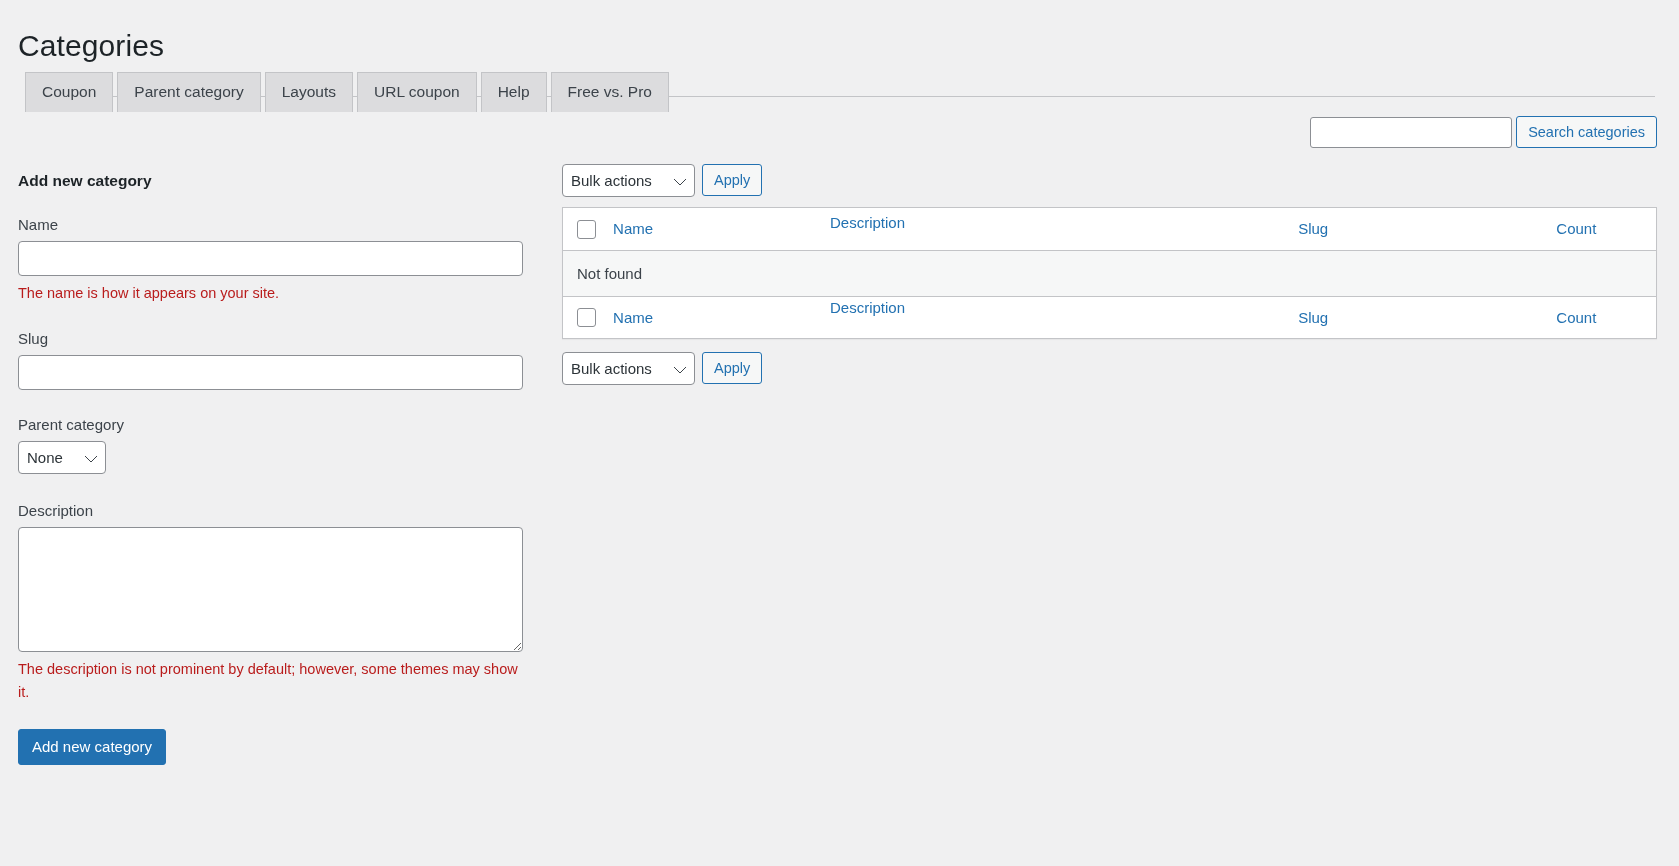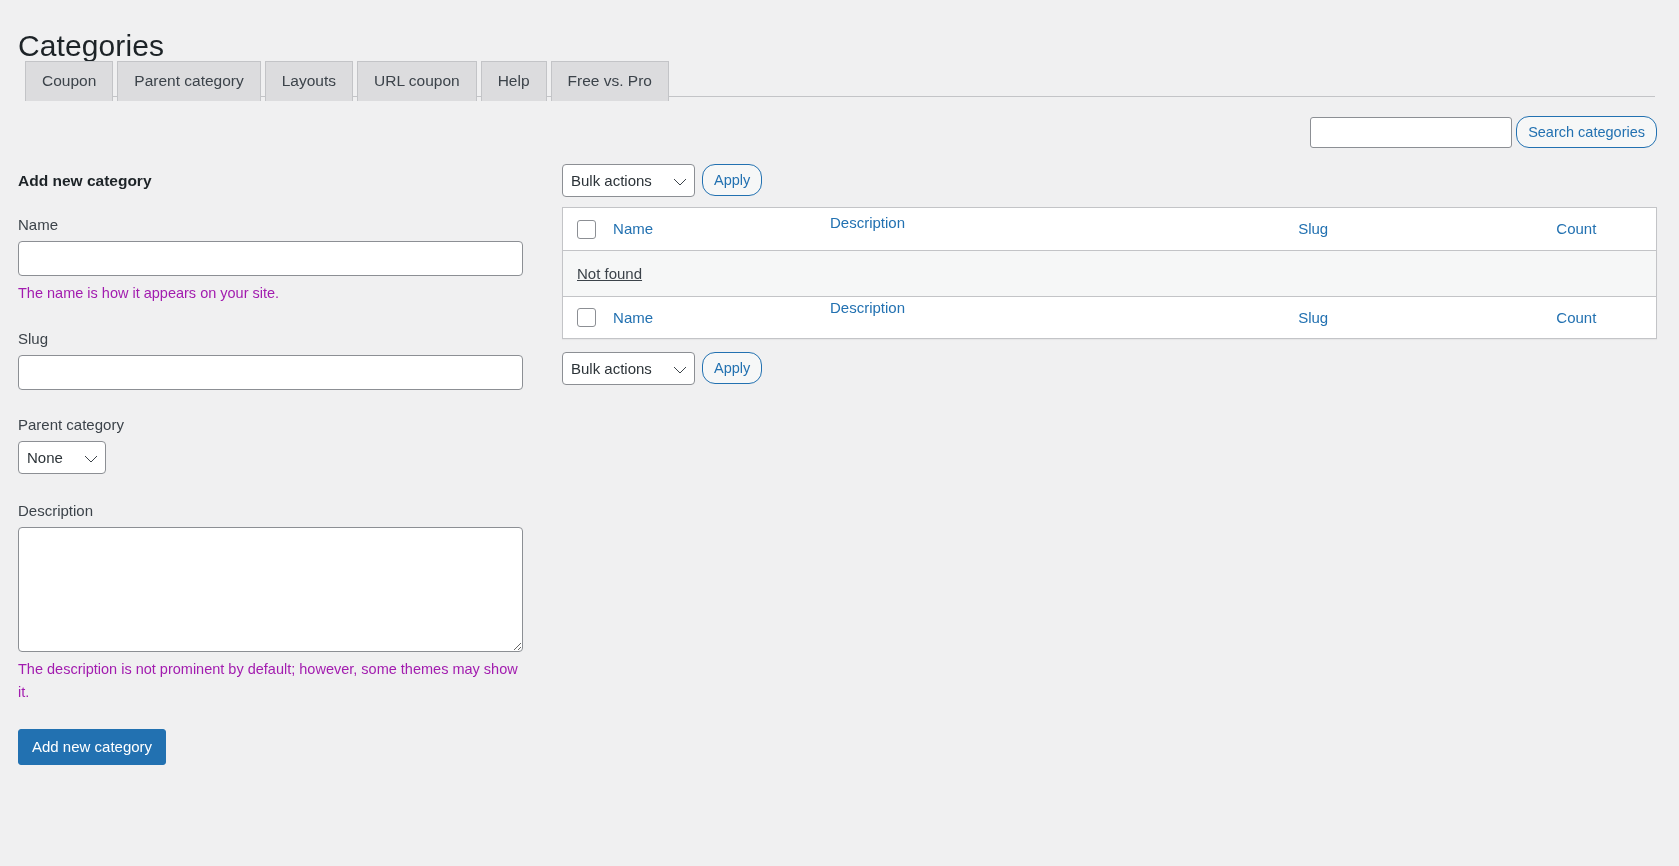--- a/index.html
+++ b/index.html
@@ -43,21 +43,21 @@
   .tab {
     background: #dcdcde;
     border: 1px solid #c3c4c7;
     border-bottom: none;
     padding: 8px 16px 9px 16px;
     font-size: 15.5px;
     color: #3c434a;
     line-height: 1.4;
     cursor: pointer;
     position: relative;
-    top: 5px;
+    top: 16px;
     white-space: nowrap;
   }
 
   
   .search-area {
     position: absolute;
     right: 22px; top: 116px;
     display: flex;
     align-items: center;
     gap: 4px;
@@ -70,21 +70,21 @@
     background: #fff;
     padding: 0 8px;
     font-size: 14px;
     color: #2c3338;
     font-family: "Liberation Sans", sans-serif;
     box-shadow: 0 0 0 transparent;
   }
   .btn-secondary {
     height: 32px;
     border: 1px solid #2271b1;
-    border-radius: 13px;
+    border-radius: 3px;
     background: #f6f7f7;
     color: #2271b1;
     font-size: 14.5px;
     font-family: "Liberation Sans", sans-serif;
     padding: 0 11px;
     cursor: pointer;
     line-height: 1;
     white-space: nowrap;
   }
 
@@ -116,21 +116,21 @@
     border: 1px solid #8c8f94;
     border-radius: 4px;
     background: #fff;
     padding: 0 9px;
     font-size: 15px;
     color: #2c3338;
     font-family: "Liberation Sans", sans-serif;
   }
   .help-text {
     font-size: 14.5px;
-    color: #a21caf;
+    color: #b91c1c;
     line-height: 1.55;
     margin: 6px 0 0 0;
     max-width: 505px;
   }
   .spacer-20 { height: 24px; }
   .spacer-26 { height: 26px; }
 
   select.wp-select {
     height: 33px;
     border: 1px solid #8c8f94;
@@ -227,21 +227,20 @@
     width: 95px;
     text-align: right;
     padding-right: 18px !important;
   }
   td.no-items {
     padding: 14px 0 14px 14px;
     font-size: 15px;
     color: #3c434a;
     background: #f6f7f7;
     border-bottom: 1px solid #c3c4c7;
-    text-decoration: underline;
   }
   .cb-box {
     width: 19px; height: 19px;
     border: 1px solid #8c8f94;
     border-radius: 3px;
     background: #fff;
     display: inline-block;
     vertical-align: middle;
     cursor: pointer;
   }

